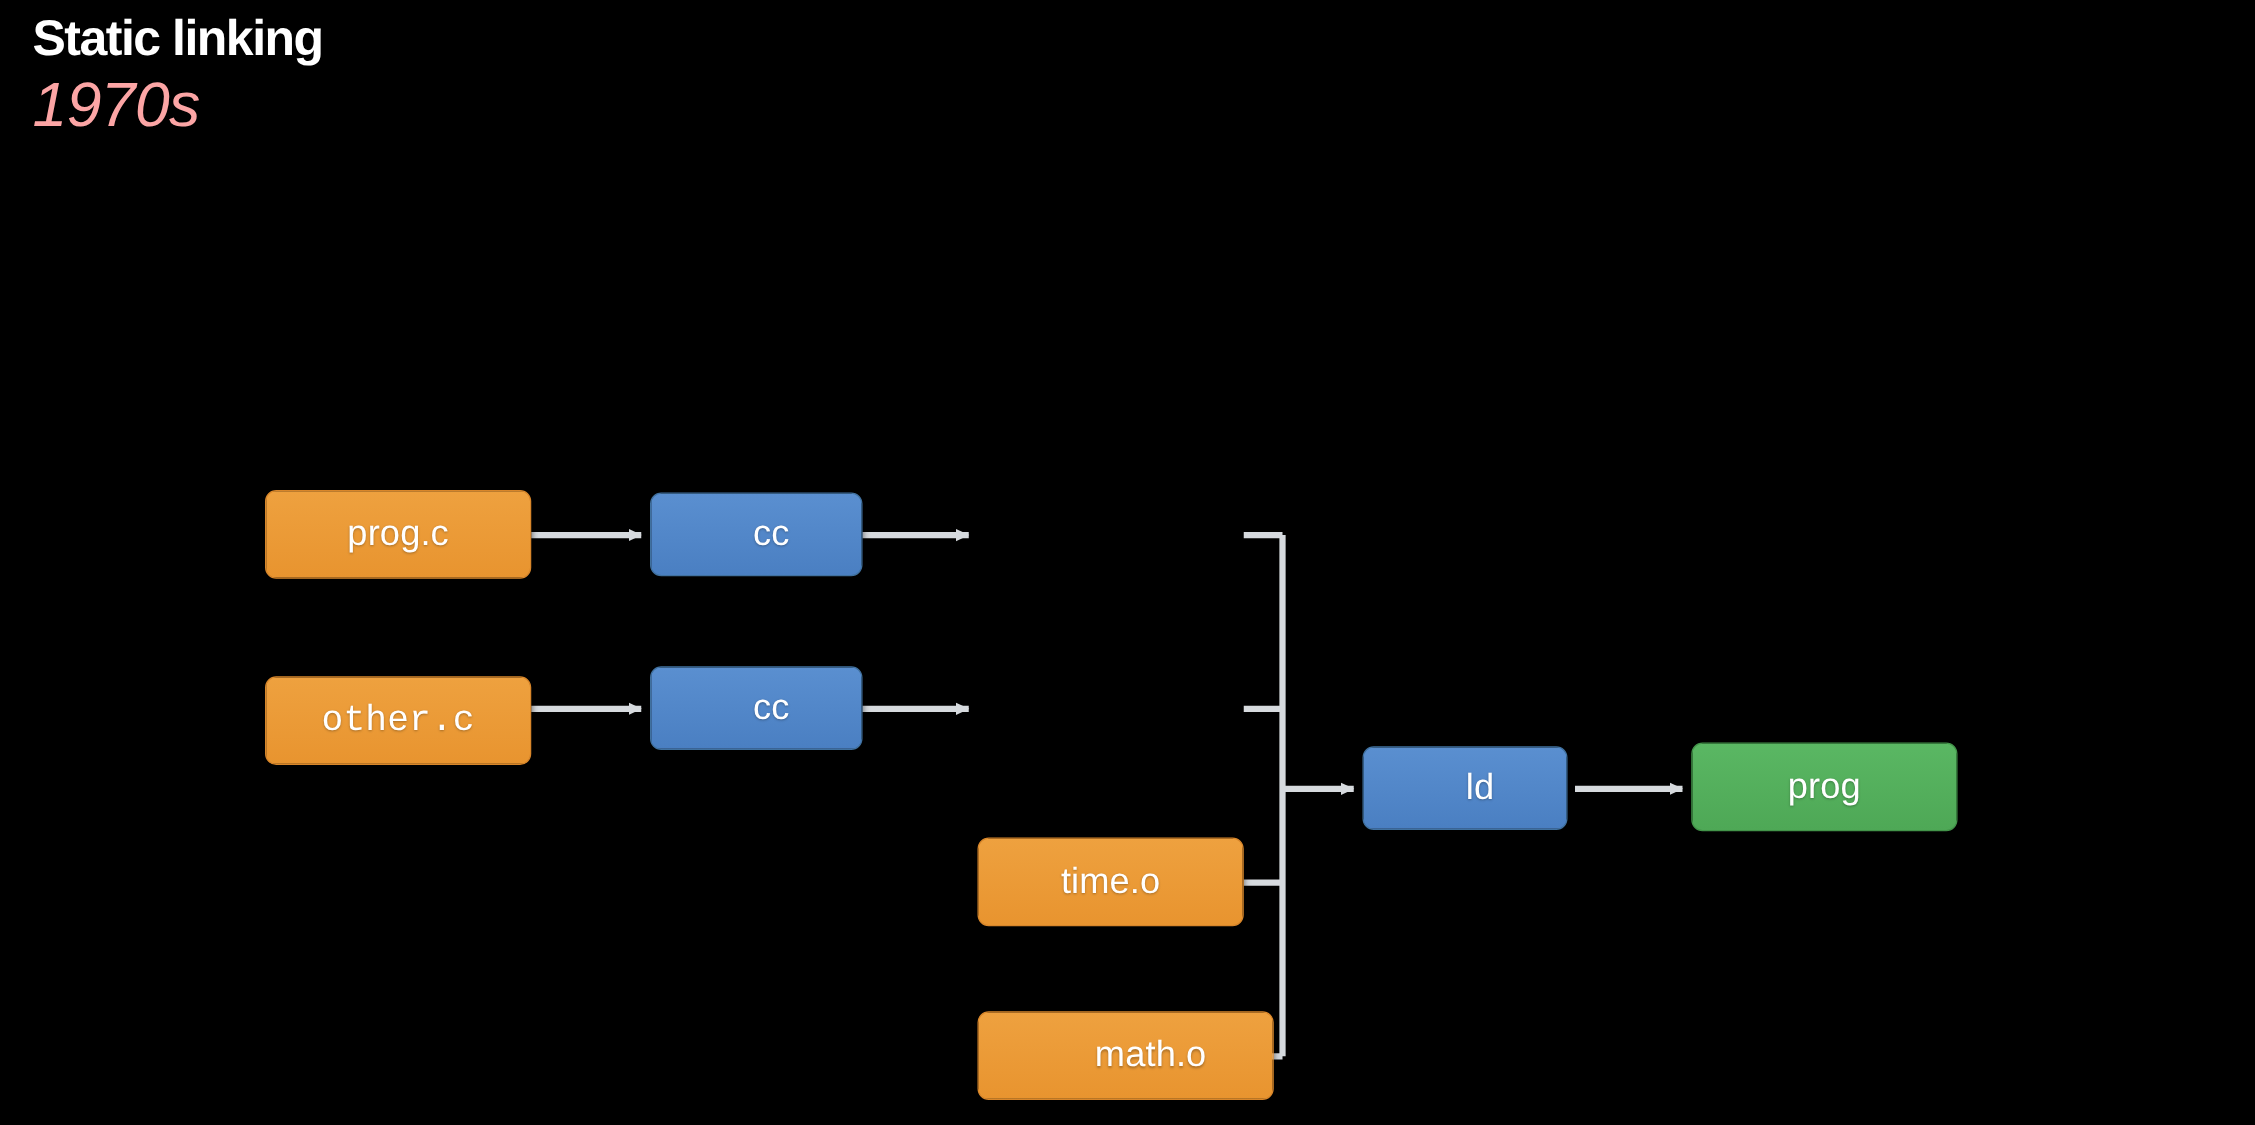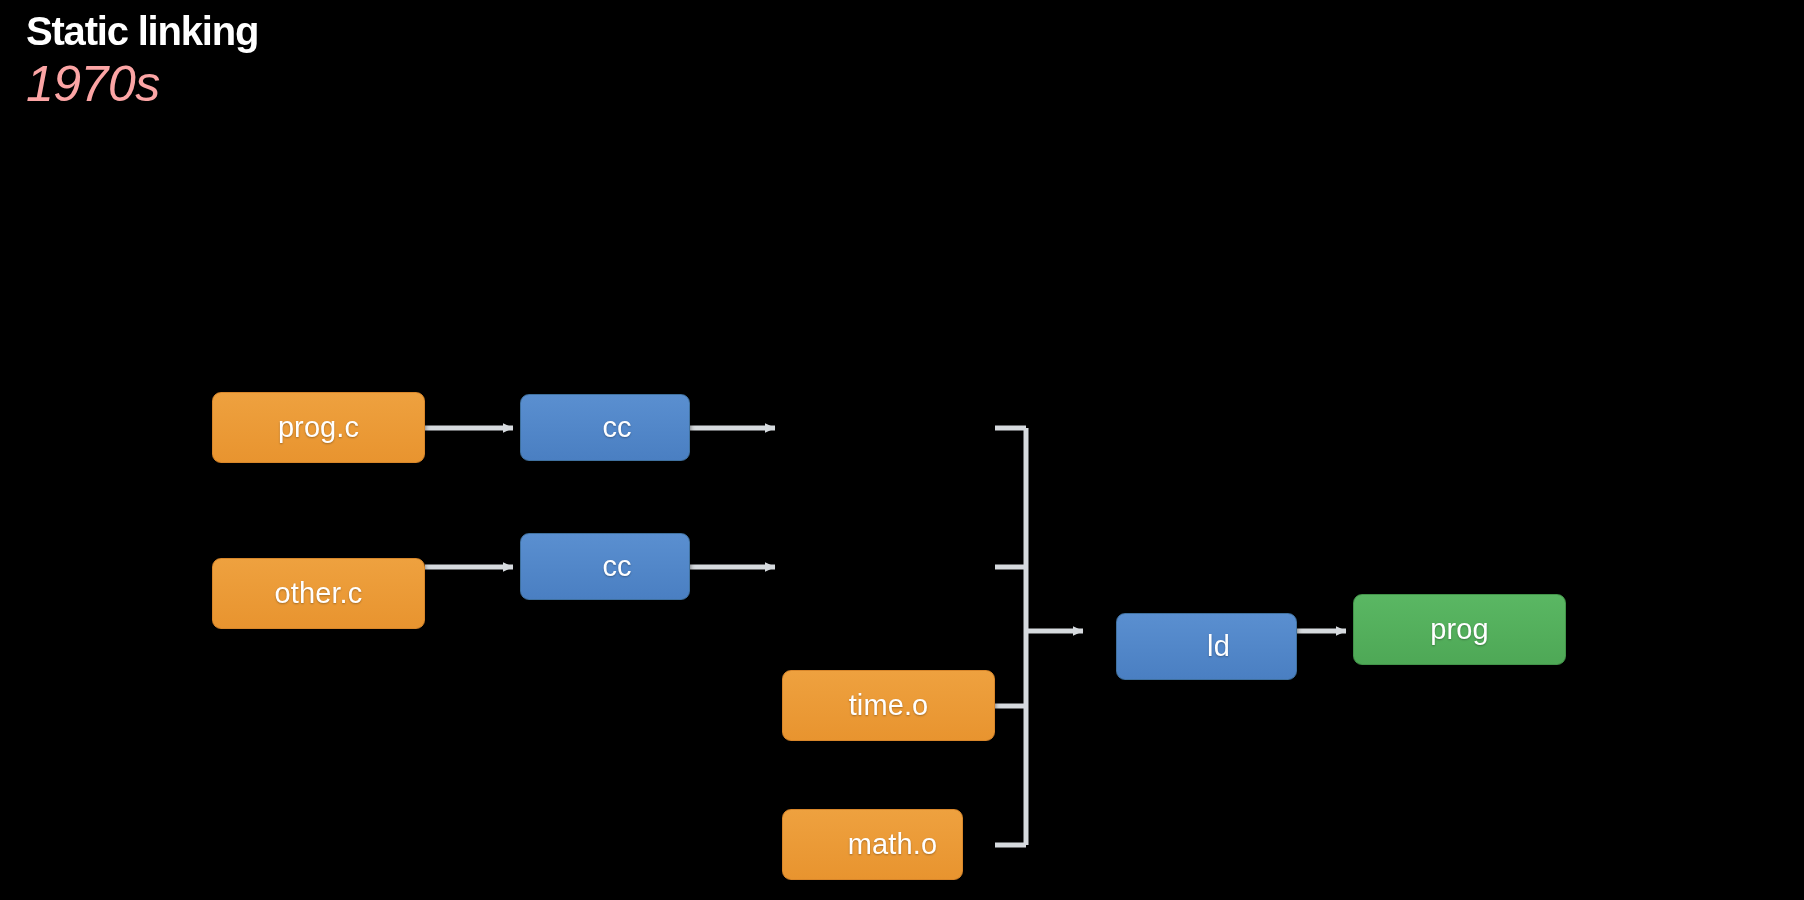--- a/index.html
+++ b/index.html
@@ -137,38 +137,38 @@
 
     <div class="node orange" style="left:212px; top:392px; width:213px; height:71px;">
       <span>prog.c</span>
     </div>
 
     <div class="node blue" style="left:520px; top:394px; width:170px; height:67px;">
       <span>cc</span>
     </div>
 
 
-    <div class="node orange" style="left:212px; top:558px; width:213px; height:71px;">
+    <div class="node orange" style="left:212px; top:541px; width:213px; height:71px;font-family:Liberation Mono, monospace;">
       <span>other.c</span>
     </div>
 
     <div class="node blue" style="left:520px; top:533px; width:170px; height:67px;">
       <span>cc</span>
     </div>
 
 
     <div class="node orange" style="left:782px; top:670px; width:213px; height:71px;">
       <span>time.o</span>
     </div>
 
-    <div class="node orange" style="left:782px; top:809px; width:181px; height:71px;padding-left:40px;">
+    <div class="node orange" style="left:782px; top:809px; width:237px; height:71px;padding-left:40px;">
       <span>math.o</span>
     </div>
 
-    <div class="node blue" style="left:1116px; top:597px; width:181px; height:67px;margin-top:16px;">
+    <div class="node blue" style="left:1090px; top:597px; width:164px; height:67px;">
       <span>ld</span>
     </div>
 
     <div class="node green" style="left:1353px; top:594px; width:213px; height:71px;">
       <span>prog</span>
     </div>
 
   </div>
 </div>
 

